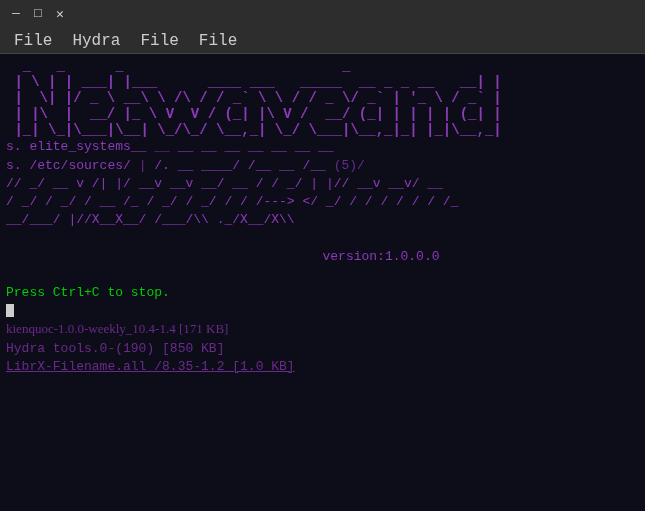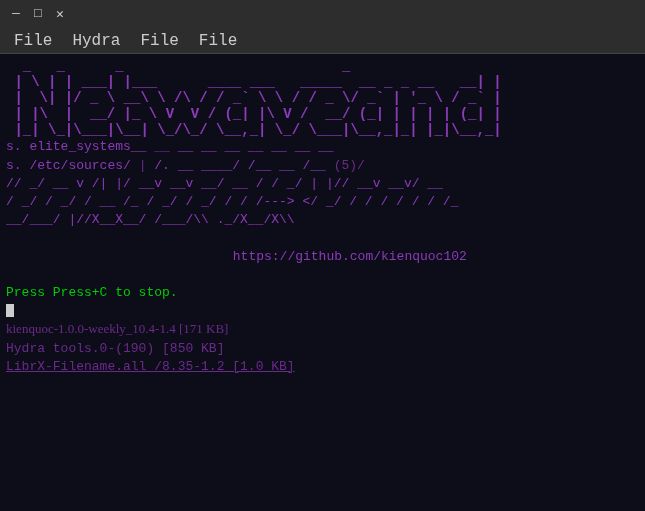--- a/index.html
+++ b/index.html
@@ -104,21 +104,21 @@
  | |\  |  __/ |_ \ V  V / (_| |\ V /  __/ (_| | | | | (_| |
  |_| \_|\___|\__| \_/\_/ \__,_| \_/ \___|\__,_|_| |_|\__,_|</div>
 
   <div id="terminal-output">
 <pre style="color:#8b3ab8; font-size:13px; line-height:1.4; white-space:pre-wrap; font-family:'Courier New',monospace;">s. elite_systems__ <span style="color:#6a2a8a;">__ </span>__ __ __ __ __ __ __
 s. /etc/sources/ <span style="color:#6a2a8a;">|</span> /. __ ____/ /__ __ <span style="color:#8b3ab8;">/</span>__ <span style="color:#6a2a8a;">(5)/</span>
 // _/ __ v /| |/ <span style="color:#8b3ab8;">__</span>v <span style="color:#8b3ab8;">__</span>v __/ __ / / _/ | |// <span style="color:#8b3ab8;">__</span>v <span style="color:#8b3ab8;">__</span>v/ __
 / _/ / _/ / __ /_ / _/ / _/ / / /---&gt; &lt;/ _/ / / / / / / /_
 __/___/ |//X__X__/ /___/\\ ._/X__/X\\
 
-<span style="text-align:center; display:block; color:#8b3ab8;">       https://github.com/kienquoc102</span>
-<span style="color:#00cc00;">Press Press+C to stop.</span>
+<span style="text-align:center; display:block; color:#8b3ab8;">               version:1.0.0.0</span>
+<span style="color:#00cc00;">Press Ctrl+C to stop.</span>
 <span class="cursor"></span>
 <span style="color:#6a2a8a;font-family:Liberation Serif, serif;">kienquoc-1.0.0-weekly_10.4-1.4 [171 KB]</span>
 <span style="color:#6a2a8a;">Hydra tools.0-(190) [850 KB]</span>
 <span style="color:#6a2a8a;text-decoration:underline;">LibrX-Filename.all /8.35-1.2 [1.0 KB]</span>
 </pre>
   </div>
 </div>
 
 </body></html>

